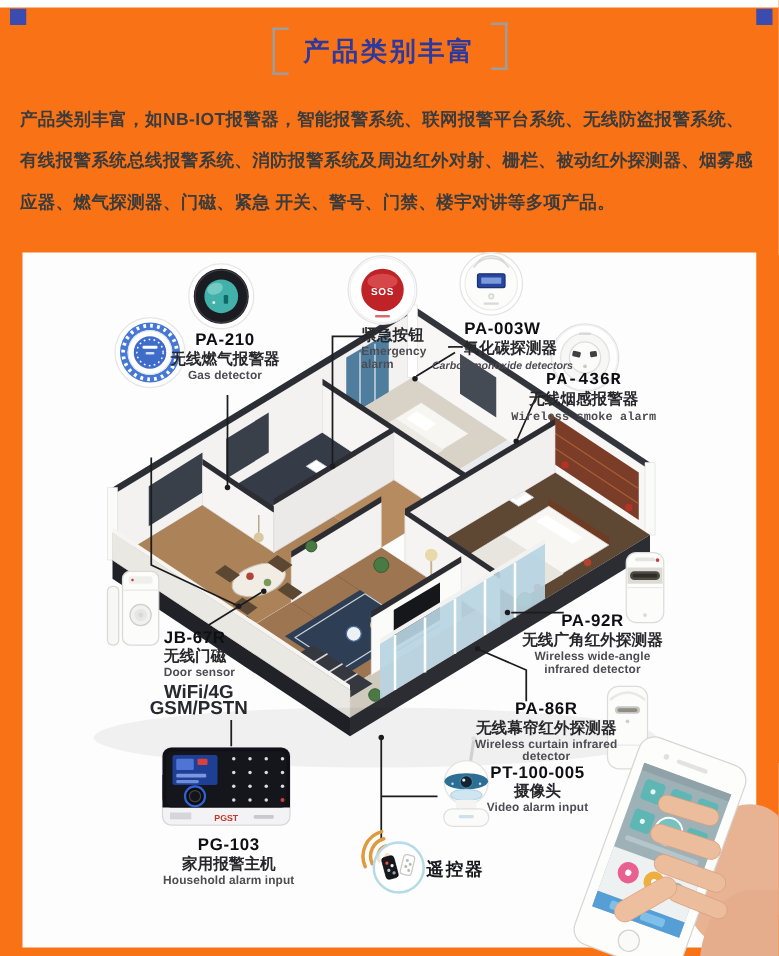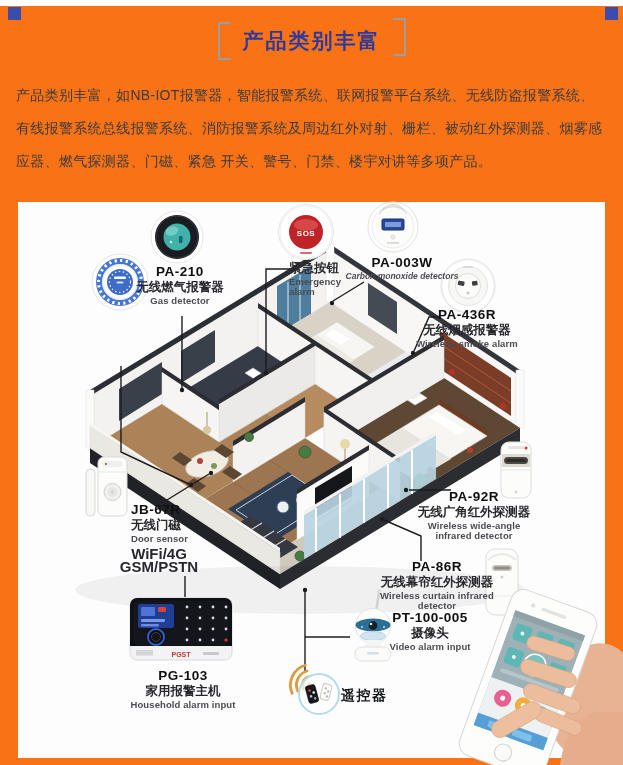--- a/index.html
+++ b/index.html
@@ -7,34 +7,34 @@
   .page{position:relative;width:623px;height:765px;overflow:hidden;background:#f97316;}
   .topstrip{position:absolute;top:0;left:0;width:100%;height:6px;background:#ffffff;}
   .sq{position:absolute;top:7px;width:13px;height:13px;background:#3a4cb0;}
   .sq.left{left:8px;}
   .sq.right{right:5px;}
   .title-wrap{position:absolute;top:22px;left:0;width:100%;display:flex;justify-content:center;align-items:center;gap:12px;z-index:2;}
   .bk{width:13px;height:38px;box-sizing:border-box;}
   .bk-l{border-left:2.5px solid #9d9d9d;border-top:2.5px solid #9d9d9d;border-bottom:2.5px solid #9d9d9d;}
   .bk-r{border-right:2.5px solid #9d9d9d;border-top:2.5px solid #9d9d9d;border-bottom:2.5px solid #9d9d9d;margin-top:-8px;}
   .sec-title{font-size:21px;font-weight:bold;color:#2c3a9e;letter-spacing:2px;}
-  .intro{position:absolute;top:79px;left:16px;width:592px;font-size:14px;font-weight:400;color:#3b3b3b;line-height:33px;letter-spacing:.3px;z-index:2;}
+  .intro{position:absolute;top:79px;left:16px;width:592px;font-size:14px;font-weight:700;color:#3b3b3b;line-height:33px;letter-spacing:.3px;z-index:2;}
   .card{position:absolute;left:18px;top:202px;width:587px;height:556px;background:#fdfdfe;z-index:0;}
   svg.scene{position:absolute;left:0;top:0;z-index:1;}
   .plabel{position:absolute;z-index:2;text-align:center;}
   .plabel .model{font-size:13.5px;font-weight:bold;color:#0f0f12;letter-spacing:.5px;line-height:15px;}
   .plabel .cn{font-size:12.5px;font-weight:600;color:#28282c;line-height:14.5px;margin-top:1px;}
   .plabel .en{font-size:9.5px;font-weight:600;color:#4c4c52;line-height:10.5px;margin-top:1px;letter-spacing:.1px;}
   .lp-pe519{left:61px;top:315px;width:120px;}
   .lp-pa210{left:120px;top:264px;width:120px;}
   .lp-sos{left:289px;top:260px;width:90px;text-align:left;}
   .lp-sos .en{width:64px;}
   .lp-pa003w{left:330px;top:255px;width:144px;}
   .lp-pa003w .en{font-size:8.5px;letter-spacing:0;font-style:italic;}
-  .lp-pa436r{left:407px;top:307px;width:120px;}
+  .lp-pa436r{left:407px;top:297px;width:120px;font-family:Liberation Mono, monospace;}
   .lp-jb67r{left:131px;top:502px;width:110px;text-align:left;}
   .lp-pa92r{left:414px;top:489px;width:120px;}
   .lp-pa92r .en{width:104px;margin:1px auto 0;}
   .lp-pa86r{left:377px;top:559px;width:120px;}
   .lp-pa86r .en{width:134px;margin:1px 0 0 -7px;}
   .lp-pt100{left:370px;top:610px;width:120px;}
   .lp-pg103{left:123px;top:668px;width:120px;text-align:center;}
   .wifi-label{position:absolute;left:99px;top:547px;width:120px;text-align:center;z-index:2;font-size:15px;font-weight:bold;color:#27292e;line-height:13px;}
   .remote-label{position:absolute;left:341px;top:687px;z-index:2;font-size:14px;font-weight:bold;color:#17181c;letter-spacing:1.5px;}
 </style>
@@ -407,20 +407,21 @@
     <div class="model">PA-210</div>
     <div class="cn">无线燃气报警器</div>
     <div class="en">Gas detector</div>
   </div>
   <div class="plabel lp-sos">
     <div class="cn">紧急按钮</div>
     <div class="en">Emergency alarm</div>
   </div>
   <div class="plabel lp-pa003w">
     <div class="model">PA-003W</div>
+    <div class="cn">一氧化碳探测器</div>
     <div class="en">Carbon monoxide detectors</div>
   </div>
   <div class="plabel lp-pa436r">
     <div class="model">PA-436R</div>
     <div class="cn">无线烟感报警器</div>
     <div class="en">Wireless smoke alarm</div>
   </div>
   <div class="plabel lp-jb67r">
     <div class="model">JB-67R</div>
     <div class="cn">无线门磁</div>

